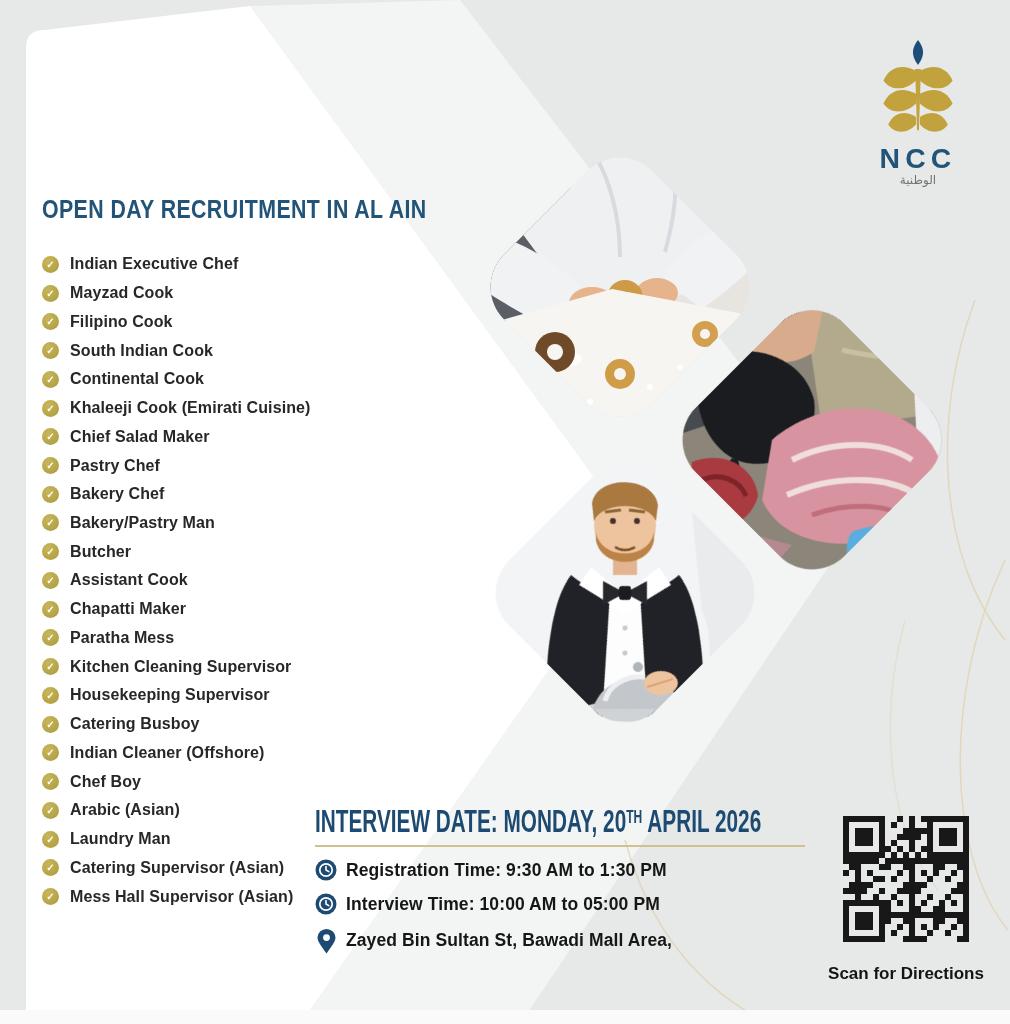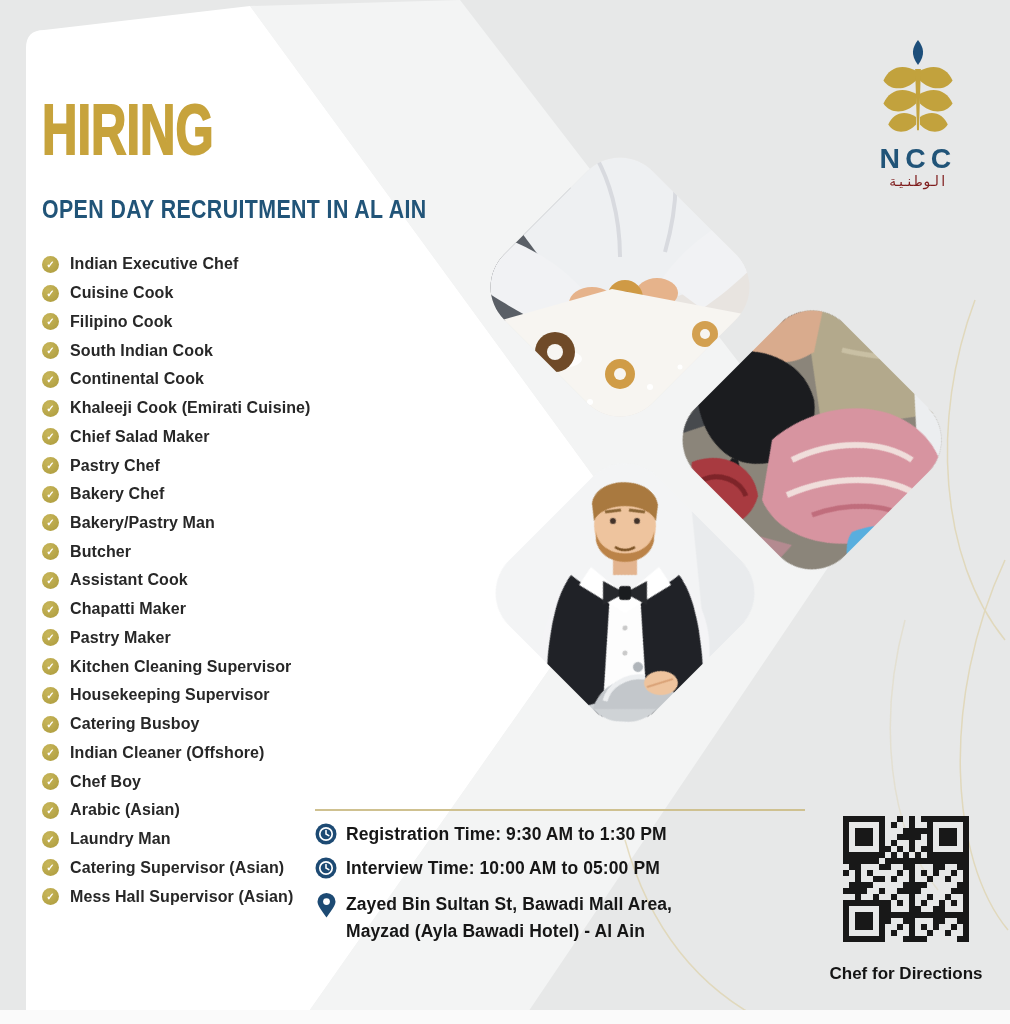--- a/index.html
+++ b/index.html
@@ -18,21 +18,21 @@
   #hiring{top:90px;font-size:70px;font-weight:700;color:#c7a33c;-webkit-text-stroke:2px #c7a33c;}
   #hiring .squeeze{transform:scaleX(.70);}
   #subtitle{top:194px;font-size:26px;font-weight:700;color:#215478;}
   #subtitle .squeeze{transform:scaleX(.82);letter-spacing:.5px;}
 
   
   #logo{position:absolute;left:858px;top:38px;width:120px;text-align:center;}
   #logo .mark{display:block;margin:0 auto;}
   #logo .word{font-size:27px;font-weight:700;color:#215478;letter-spacing:5px;
               transform:scaleX(1.05);transform-origin:center;margin-top:2px;}
-  #logo .arabic{font-family:Liberation Mono, monospace;font-size:14px;color:#7f1d1d;margin-top:-2px;}
+  #logo .arabic{font-family:Liberation Serif, serif;font-size:12px;color:#737373;margin-top:-2px;}
 
   
   #positions{position:absolute;left:42px;top:250px;margin:0;padding:0;list-style:none;}
   #positions li{display:flex;align-items:center;height:28.74px;}
   .chk{flex:0 0 17px;width:17px;height:17px;margin-right:11px;border-radius:50%;
        background:radial-gradient(circle at 35% 30%,#c8b65a,#ab9a3c);
        color:#fff;font-size:10px;font-weight:700;display:flex;align-items:center;justify-content:center;}
   .pos-label{font-size:16px;font-weight:600;color:#272727;letter-spacing:.1px;}
 
   
@@ -42,21 +42,21 @@
   #photo-pastry{left:515px;top:182px;}
   #photo-meat{left:707px;top:335px;}
   #photo-waiter{left:520px;top:488px;}
 
   
   #interview{position:absolute;left:315px;top:804px;width:500px;}
   #iv-heading{font-size:31px;font-weight:700;color:#1d4a70;white-space:nowrap;}
   #iv-heading .squeeze{transform:scaleX(.67);}
   #iv-heading sup{font-size:58%;vertical-align:9px;}
   #iv-underline{width:490px;height:2px;background:#cfc190;margin-top:5px;}
-  .iv-row{display:flex;align-items:center;margin-top:12px;}
+  .iv-row{display:flex;align-items:center;margin-top:12px;text-align:center;}
   .iv-row .ic{flex:0 0 22px;margin-right:9px;display:flex;align-items:center;justify-content:center;}
   .iv-text{font-size:17.5px;font-weight:600;color:#161616;letter-spacing:.1px;}
   #address .iv-text{line-height:27px;}
   #address{align-items:flex-start;}
   #address .ic{margin-top:2px;}
 
   
   #qr-block{position:absolute;left:826px;top:816px;width:160px;text-align:center;}
   [data-name="qr-code"]{position:relative;width:126px;height:126px;margin:0 auto;}
   [data-name="qr-code"] i{position:absolute;width:6px;height:6px;background:#181818;}
@@ -74,23 +74,20 @@
     <path d="M250 6 L460 0 L860 520 L520 1024 L300 1024 L640 540 Z" fill="#f3f4f4"></path>
     <path d="M44 30 L250 6 L640 540 L300 1024 L26 1024 L26 48 Q26 30 44 30 Z" fill="#ffffff"></path>
     <g fill="none" stroke="#ddd0a4" stroke-width="1.5" opacity=".65">
       <path d="M975 300 C930 420 940 560 1005 640"></path>
       <path d="M1005 560 C940 700 950 860 1008 930"></path>
       <path d="M905 620 C878 720 888 830 938 890" opacity=".5"></path>
       <path d="M625 840 C650 930 700 990 770 1024"></path>
     </g>
   </svg>
 
-  <div class="hdr" id="hiring" data-name="headline-hiring">
-    <span class="squeeze">HIRING</span>
-  </div>
   <div class="hdr" id="subtitle" data-name="poster-subtitle">
     <span class="squeeze">OPEN DAY RECRUITMENT IN AL AIN</span>
   </div>
 
   <div id="logo" data-name="ncc-logo">
     <svg class="mark" width="96" height="104" viewBox="0 0 100 108" data-name="wheat-grain-icon">
       <path d="M50 2 C56 10 58 17 50 28 C42 17 44 10 50 2 Z" fill="#1d4e7a"></path>
       <g fill="#c2a23d">
         <path d="M48 34 C34 26 20 30 14 44 C22 56 38 54 48 44 Z"></path>
         <path d="M52 34 C66 26 80 30 86 44 C78 56 62 54 52 44 Z"></path>
@@ -105,21 +102,21 @@
     <div class="arabic" data-name="ncc-arabic-name">الوطنية</div>
   </div>
 
   <ul id="positions" data-name="positions-list">
       <li data-name="position-list-item">
       <span class="chk" data-name="check-icon">✓</span>
       <span class="pos-label" data-name="position-label">Indian Executive Chef</span>
     </li>
       <li data-name="position-list-item">
       <span class="chk" data-name="check-icon">✓</span>
-      <span class="pos-label" data-name="position-label">Cuisine Cook</span>
+      <span class="pos-label" data-name="position-label">Mayzad Cook</span>
     </li>
       <li data-name="position-list-item">
       <span class="chk" data-name="check-icon">✓</span>
       <span class="pos-label" data-name="position-label">Filipino Cook</span>
     </li>
       <li data-name="position-list-item">
       <span class="chk" data-name="check-icon">✓</span>
       <span class="pos-label" data-name="position-label">South Indian Cook</span>
     </li>
       <li data-name="position-list-item">
@@ -153,21 +150,21 @@
       <li data-name="position-list-item">
       <span class="chk" data-name="check-icon">✓</span>
       <span class="pos-label" data-name="position-label">Assistant Cook</span>
     </li>
       <li data-name="position-list-item">
       <span class="chk" data-name="check-icon">✓</span>
       <span class="pos-label" data-name="position-label">Chapatti Maker</span>
     </li>
       <li data-name="position-list-item">
       <span class="chk" data-name="check-icon">✓</span>
-      <span class="pos-label" data-name="position-label">Pastry Maker</span>
+      <span class="pos-label" data-name="position-label">Paratha Mess</span>
     </li>
       <li data-name="position-list-item">
       <span class="chk" data-name="check-icon">✓</span>
       <span class="pos-label" data-name="position-label">Kitchen Cleaning Supervisor</span>
     </li>
       <li data-name="position-list-item">
       <span class="chk" data-name="check-icon">✓</span>
       <span class="pos-label" data-name="position-label">Housekeeping Supervisor</span>
     </li>
       <li data-name="position-list-item">
@@ -296,20 +293,23 @@
         <path d="M118 266 A46 40 0 0 1 208 266 Z" fill="#c3c7cb"></path>
         <path d="M130 258 A36 30 0 0 1 170 234" stroke="#eceef0" stroke-width="5" fill="none"></path>
         <circle cx="163" cy="224" r="5" fill="#b0b5ba"></circle>
         <ellipse cx="186" cy="240" rx="17" ry="12" fill="#eec49e"></ellipse>
         <path d="M172 244 L198 236" stroke="#d9a277" stroke-width="2" fill="none"></path>
       </svg>
     </div>
   </div>
 
   <div id="interview" data-name="interview-panel">
+    <div id="iv-heading" data-name="interview-date-heading">
+      <span class="squeeze"><span>INTERVIEW DATE: MONDAY, 20</span><sup>TH</sup><span> APRIL 2026</span></span>
+    </div>
     <div id="iv-underline" data-name="gold-divider"></div>
 
     <div class="iv-row" data-name="registration-time-row">
       <span class="ic" data-name="clock-icon">
         <svg width="22" height="22" viewBox="0 0 22 22">
           <circle cx="11" cy="11" r="10.5" fill="#1d4a73"></circle>
           <circle cx="11" cy="11" r="6.2" fill="none" stroke="#fff" stroke-width="1.7"></circle>
           <path d="M11 7.5 V11 L13.8 12.6" stroke="#fff" stroke-width="1.6" fill="none" stroke-linecap="round"></path>
         </svg>
       </span>
@@ -329,21 +329,20 @@
 
     <div class="iv-row" id="address" data-name="address-row">
       <span class="ic" data-name="location-pin-icon">
         <svg width="19" height="25" viewBox="0 0 19 25">
           <path d="M9.5 24.5 C4 16.8 0.5 12.6 0.5 8.6 A9 8.6 0 1 1 18.5 8.6 C18.5 12.6 15 16.8 9.5 24.5 Z" fill="#1d4a73"></path>
           <circle cx="9.5" cy="8.6" r="3.4" fill="#fff"></circle>
         </svg>
       </span>
       <span class="iv-text" data-name="address-text">
         <span>Zayed Bin Sultan St, Bawadi Mall Area,</span><br>
-        <span>Mayzad (Ayla Bawadi Hotel) - Al Ain</span>
       </span>
     </div>
   </div>
 
   <div id="qr-block" data-name="qr-block">
     <div data-name="qr-code">
         <i style="left:0px;top:0px"></i>
         <i style="left:6px;top:0px"></i>
         <i style="left:12px;top:0px"></i>
         <i style="left:18px;top:0px"></i>
@@ -585,17 +584,17 @@
         <i style="left:24px;top:120px"></i>
         <i style="left:30px;top:120px"></i>
         <i style="left:36px;top:120px"></i>
         <i style="left:60px;top:120px"></i>
         <i style="left:66px;top:120px"></i>
         <i style="left:72px;top:120px"></i>
         <i style="left:78px;top:120px"></i>
         <i style="left:114px;top:120px"></i>
         <i style="left:120px;top:120px"></i>
       </div>
-    <div id="qr-label" data-name="qr-label">Chef for Directions</div>
+    <div id="qr-label" data-name="qr-label">Scan for Directions</div>
   </div>
 
   <div id="bottom-strip" data-name="bottom-strip"></div>
 </div>
 
 </body></html>

